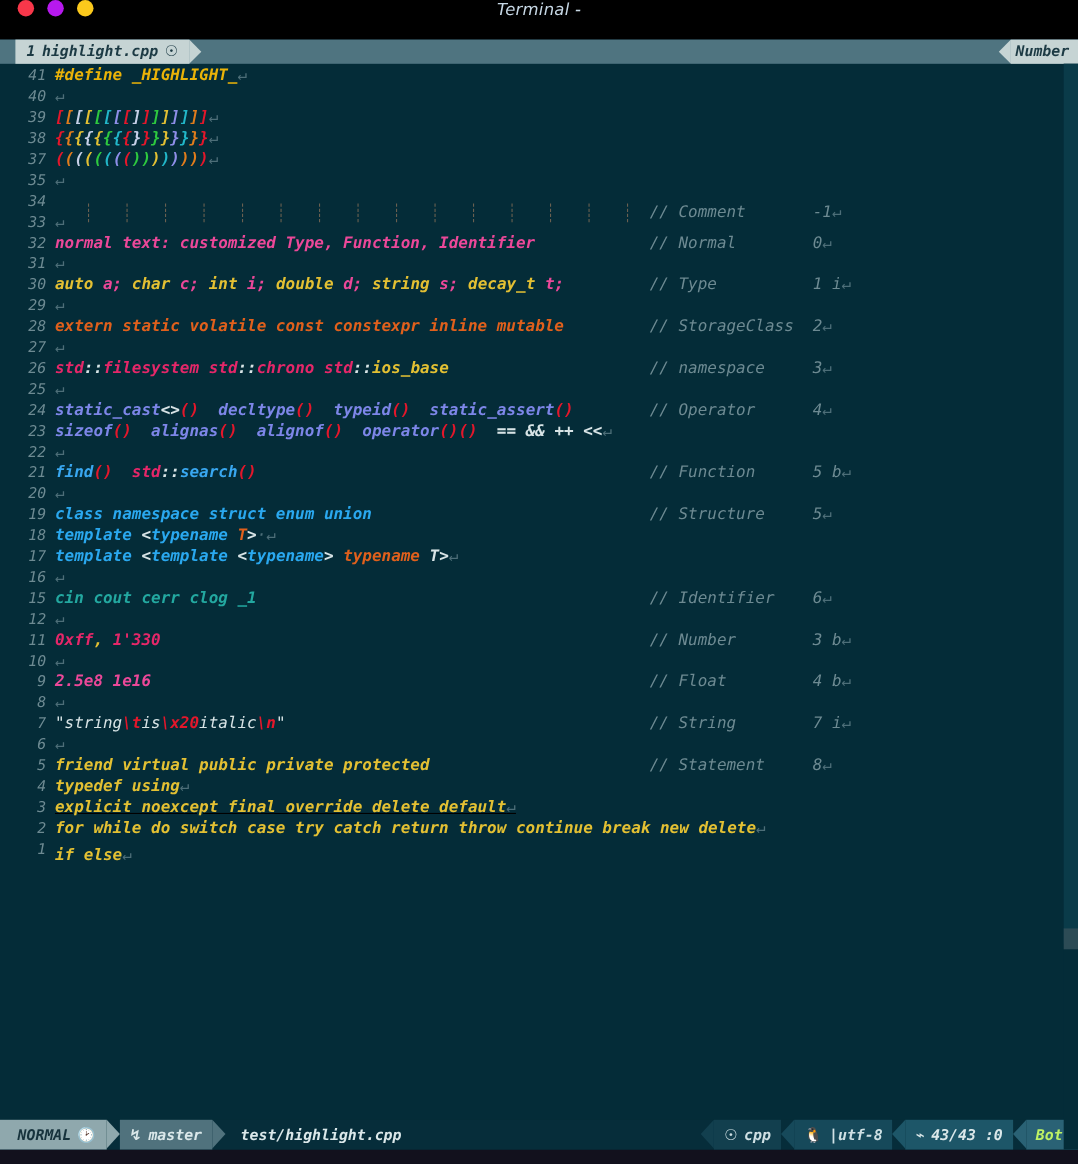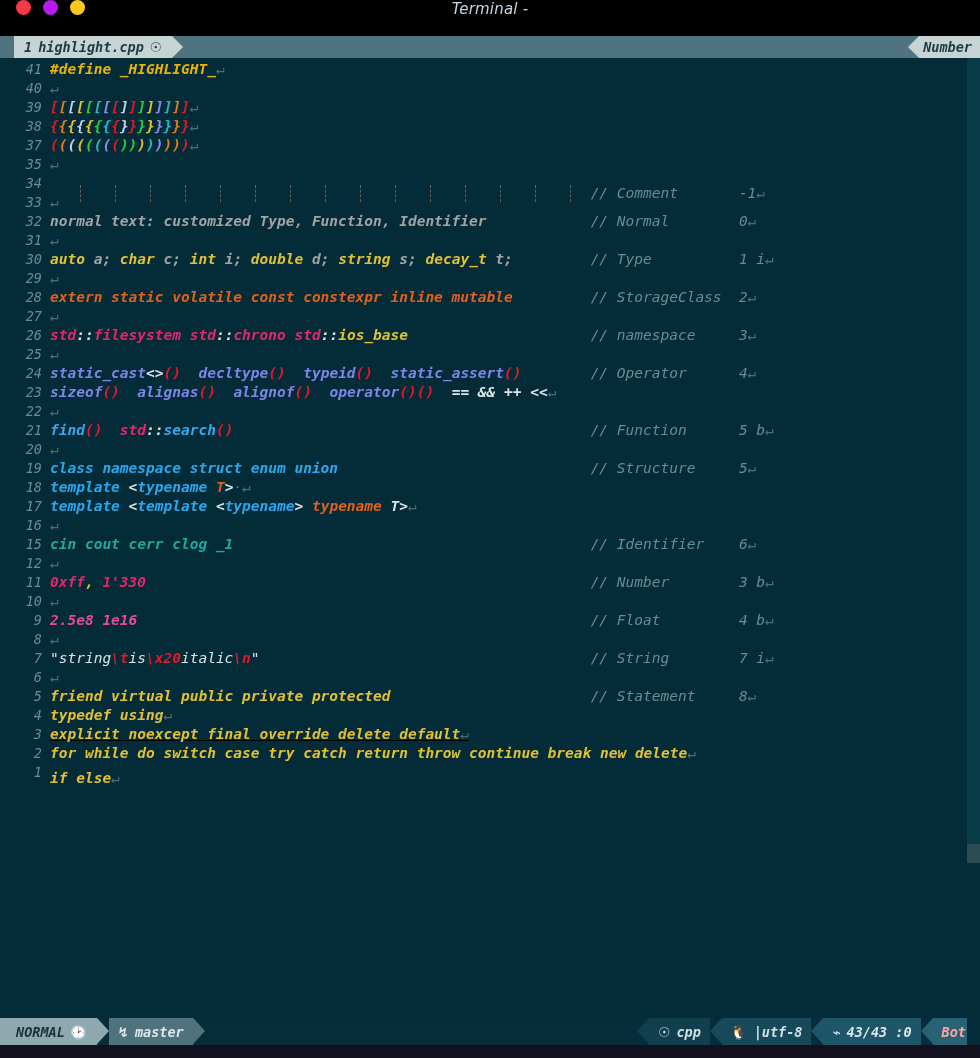--- a/index.html
+++ b/index.html
@@ -106,21 +106,21 @@
     font-size: 13.5px;
     font-style: italic; font-weight: normal;
   }
   .cursorline { background: #2c4b55; }
   .cursorline .lnum { color: #2ec9b0; font-size: 15px; }
   .content { flex: 1 1 auto; white-space: pre; }
 
   
   .c-comment   { color: #6d8a92; font-weight: normal; }
   .c-eol       { color: #4d6e78; font-weight: normal; }
-  .c-normal    { color: #a3a3a3; }
+  .c-normal    { color: #ec4899; }
   .c-preproc   { color: #eab308; }
   .c-type      { color: #e3c033; }
   .c-storage   { color: #e0601c; }
   .c-namespace { color: #e52769; }
   .c-op        { color: #7d86e8; }
   .c-paren-red { color: #e3172b; }
   .c-func      { color: #39a7f0; }
   .c-struct    { color: #2aa8ef; }
   .c-template  { color: #e0601c; }
   .c-ident     { color: #23a8a0; }
@@ -220,21 +220,21 @@
     border-bottom: 13.5px solid transparent;
     border-right: 12px solid #1d5668;
   }
   .sl-pos { background: #1d5668; color: #dbe8ea; }
   .sl-arr-l-end {
     width: 0; height: 0;
     border-top: 13.5px solid transparent;
     border-bottom: 13.5px solid transparent;
     border-right: 12px solid #2a6275;
   }
-  .sl-end { background: #2a6275; color: #fca5a5; padding-right: 14px; }
+  .sl-end { background: #2a6275; color: #bef264; padding-right: 14px; }
   .glyph { font-family: "DejaVu Sans", sans-serif; font-style: normal; }
 
   .bottom-pad { height: 13px; background: #12111d; flex: 0 0 13px; }
 </style>
 </head>
 <body>
 
 <div id="app">
 
   <div class="titlebar">
@@ -310,20 +310,21 @@
       <div class="sl-seg sl-mode">
         <span>NORMAL</span>
         <span class="glyph">🕑</span>
       </div>
       <div class="sl-arr-r-light"></div>
       <div class="sl-seg sl-branch">
         <span class="glyph">↯</span>
         <span>master</span>
       </div>
       <div class="sl-arr-r-mid"></div>
+      <div class="sl-seg sl-file">test/highlight.cpp</div>
       <div class="sl-spacer"></div>
       <div class="sl-arr-l-mid"></div>
       <div class="sl-seg sl-dark">
         <span class="glyph">☉</span>
         <span>cpp</span>
       </div>
       <div class="sl-arr-l-dark2"></div>
       <div class="sl-seg sl-dark2">
         <span class="glyph">🐧</span>
         <span>|utf-8</span>

